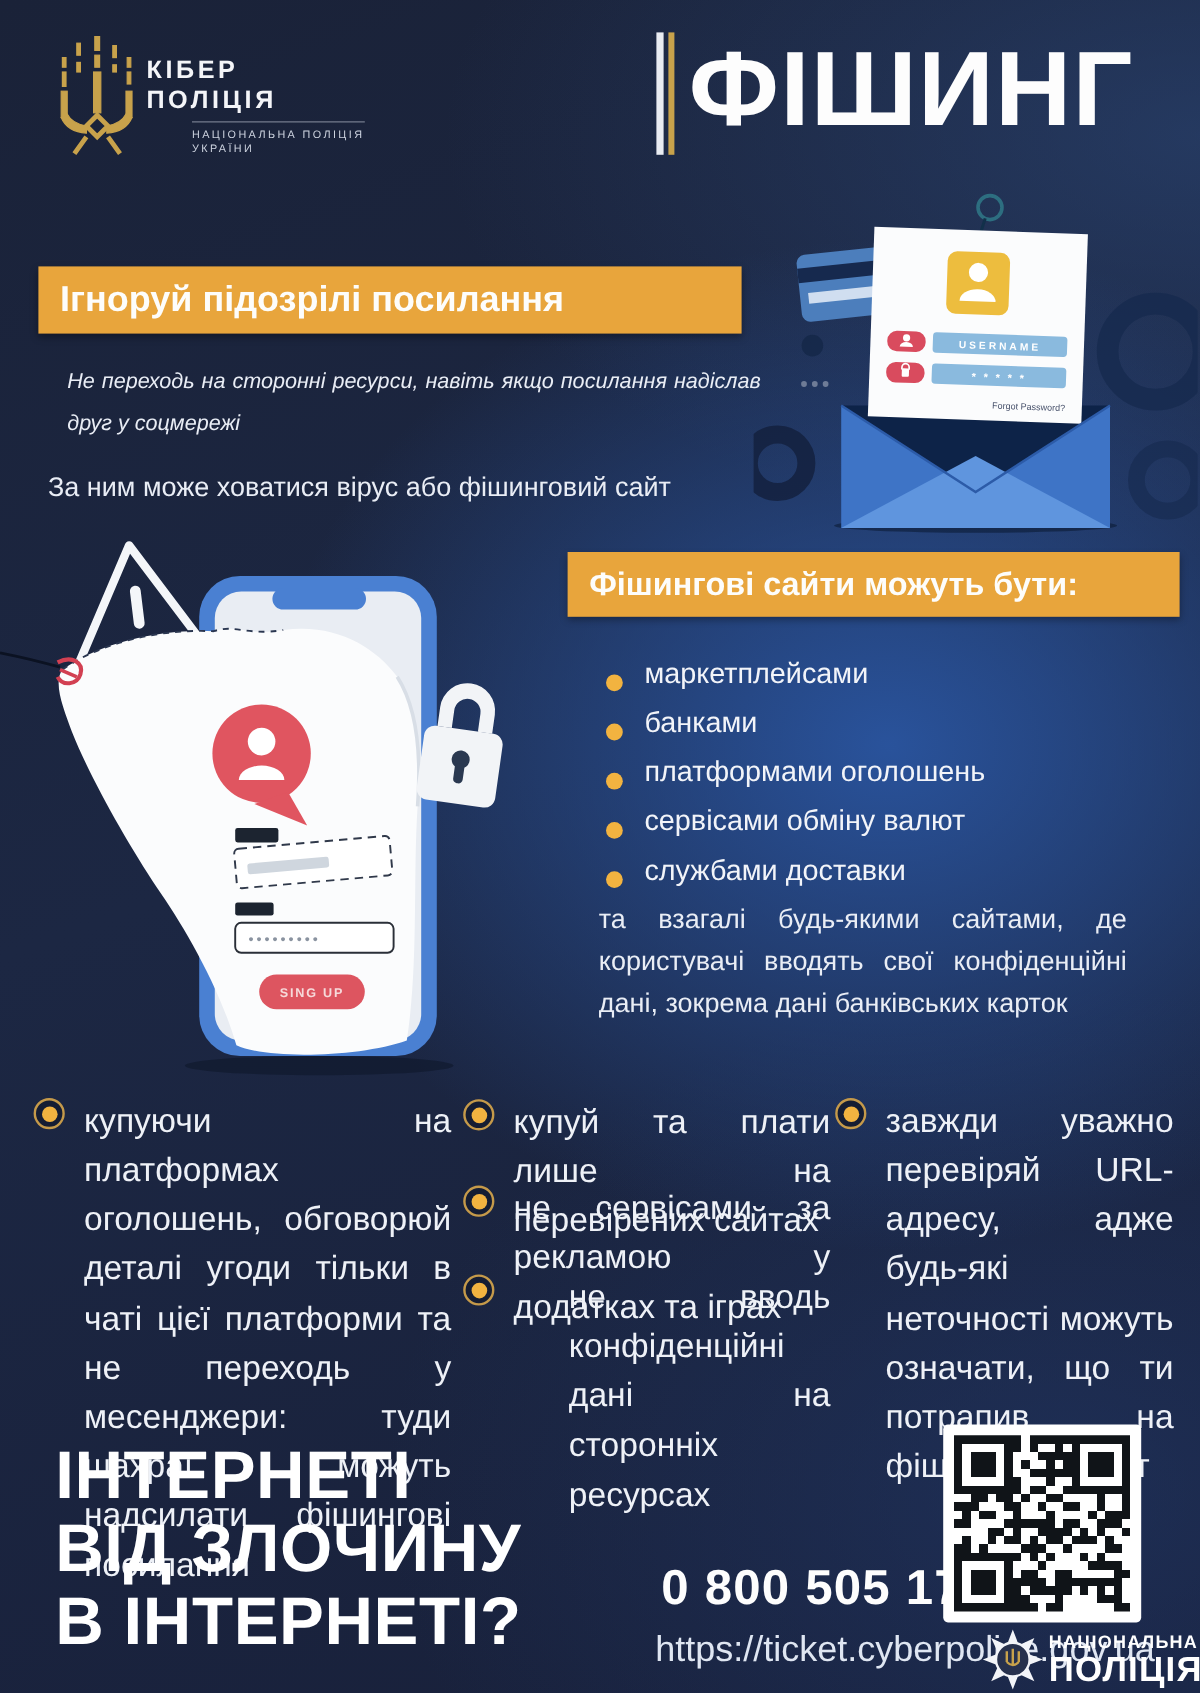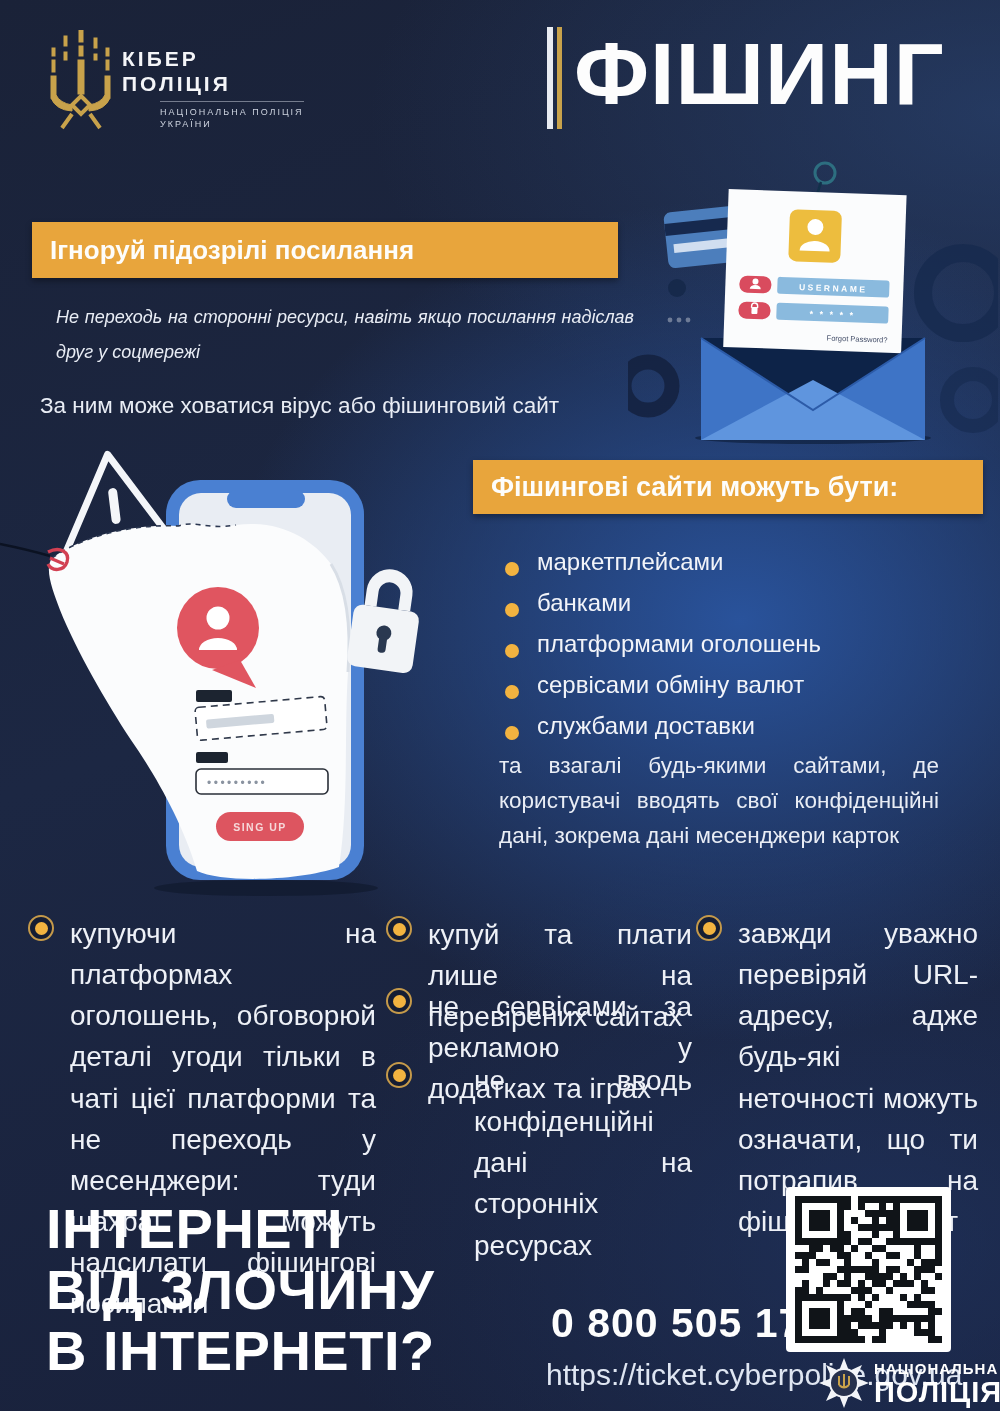--- a/index.html
+++ b/index.html
@@ -73,21 +73,21 @@
     <div class="logo-sub" style="border-top:1px solid rgba(205,211,223,.5);padding-top:4px;">
       <div>НАЦІОНАЛЬНА ПОЛІЦІЯ</div>
       <div>УКРАЇНИ</div>
     </div>
   </div>
 
   <div class="abs" style="left:547px;top:27px;width:6px;height:102px;background:#e9ecf2;"></div>
   <div class="abs" style="left:557px;top:27px;width:5px;height:102px;background:#c8a24b;"></div>
   <div class="abs" style="left:574px;top:22px;font-size:88px;font-weight:bold;letter-spacing:1px;line-height:104px;color:#fdfdfd;">ФІШИНГ</div>
 
-  <div class="banner abs" style="left:32px;top:222px;width:568px;height:56px;font-size:26px;">Ігноруй підозрілі посилання</div>
+  <div class="banner abs" style="left:32px;top:222px;width:568px;height:56px;font-size:30px;">Ігноруй підозрілі посилання</div>
 
   <p class="para abs" style="left:40px;top:284px;width:578px;font-size:18px;line-height:35px;margin:16px;font-style:italic;">Не переходь на сторонні ресурси, навіть якщо посилання надіслав друг у соцмережі</p>
   <p class="para abs" style="left:40px;top:388px;width:620px;font-size:22.5px;line-height:35px;margin:0;">За ним може ховатися вірус або фішинговий сайт</p>
 
   <div class="abs" style="left:628px;top:148px;width:370px;height:300px;">
     <svg width="370" height="300" viewBox="0 0 370 300">
 
       <circle cx="335" cy="145" r="40" fill="none" stroke="#16294e" stroke-width="18" opacity=".75"></circle>
       <circle cx="345" cy="252" r="26" fill="none" stroke="#16294e" stroke-width="14" opacity=".6"></circle>
       <circle cx="20" cy="238" r="24" fill="none" stroke="#131f3c" stroke-width="15" opacity=".8"></circle>
@@ -230,21 +230,21 @@
     <li>
         <span class="dot"></span>
         <span>сервісами обміну валют</span>
       </li>
     <li>
         <span class="dot"></span>
         <span>службами доставки</span>
       </li>
   </ul>
 
-  <p class="para abs" style="left:499px;top:748px;width:440px;font-size:22.5px;line-height:35px;margin:0;">та взагалі будь-якими сайтами, де користувачі вводять свої конфіденційні дані, зокрема дані месенджери карток</p>
+  <p class="para abs" style="left:499px;top:748px;width:440px;font-size:22.5px;line-height:35px;margin:0;">та взагалі будь-якими сайтами, де користувачі вводять свої конфіденційні дані, зокрема дані банківських карток</p>
 
   <div class="tip abs" style="left:28px;top:913px;width:348px;">
     <span class="tip-icon">
         <span class="core"></span>
       </span>
     <p>купуючи на платформах оголошень, обговорюй деталі угоди тільки в чаті цієї платформи та не переходь у месенджери: туди шахраї можуть надсилати фішингові посилання</p>
   </div>
 
   <div class="tip abs" style="left:386px;top:914px;width:306px;">
     <span class="tip-icon">

